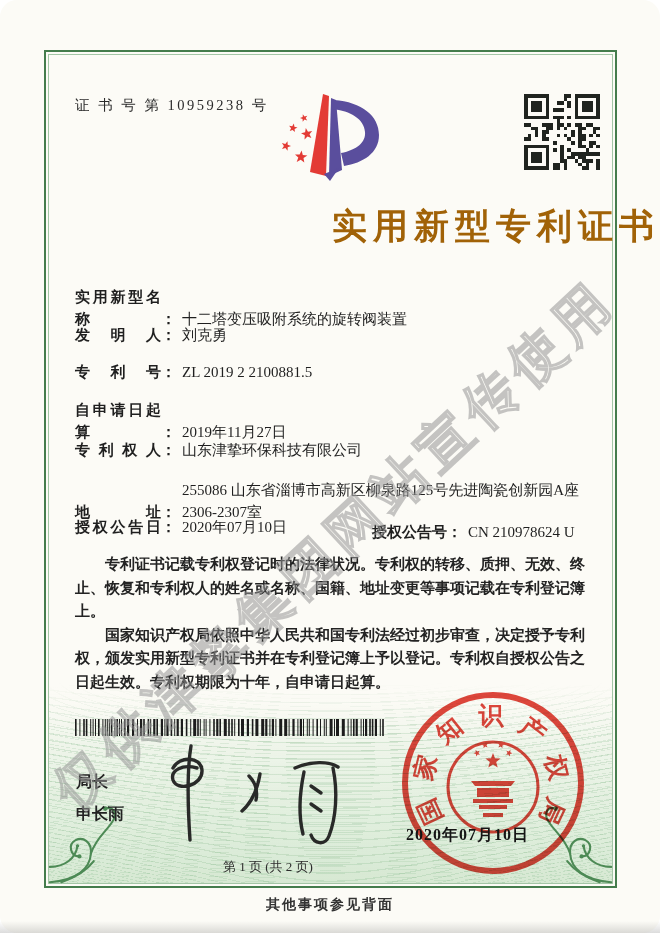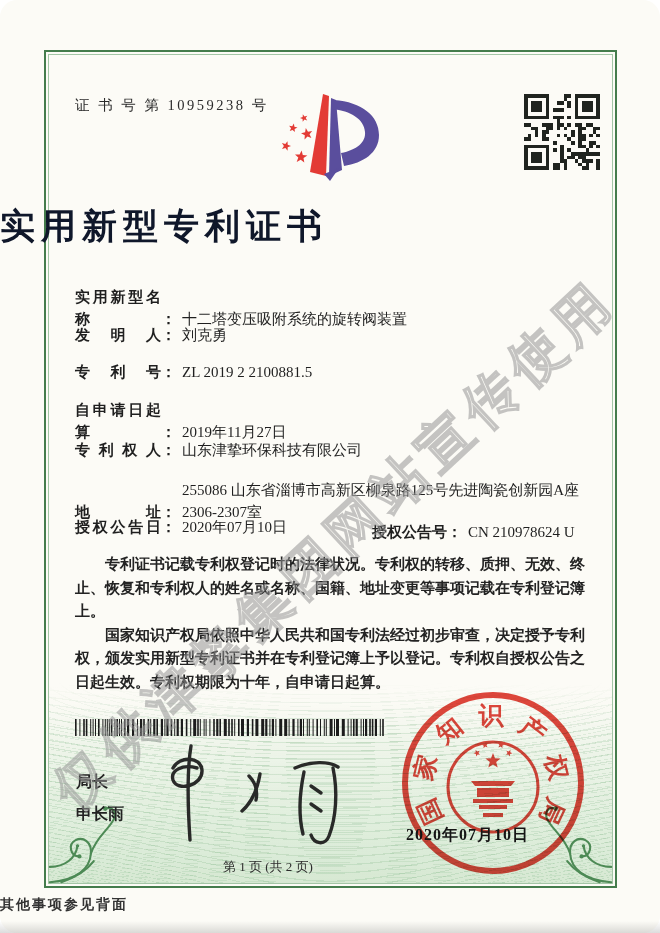--- a/index.html
+++ b/index.html
@@ -22,22 +22,22 @@
             mask-image:linear-gradient(to bottom, transparent 0, #000 26%);
   }
   .ornament { position:absolute; bottom:0px; width:86px; height:86px; z-index:2; }
   .ornament.left { left:0; }
   .ornament.right { right:0; transform:scaleX(-1); }
 
   
   .cert-no { position:absolute; left:75px; top:96px; font-size:14.5px; letter-spacing:2.5px; color:#2b2b2b; z-index:2; }
   .logo { position:absolute; left:266px; top:86px; width:132px; height:108px; z-index:2; }
   .qr { position:absolute; left:524px; top:94px; width:76px; height:76px; z-index:2; }
-  .title { position:absolute; left:0; top:203px; width:660px; text-align:left;
-    font-size:35px; font-weight:700; letter-spacing:6px; color:#0f172a; z-index:2; }
+  .title { position:absolute; left:0; top:203px; width:660px; text-align:right;
+    font-size:35px; font-weight:700; letter-spacing:6px; color:#a16207; z-index:2; }
 
   
   .row { position:absolute; left:75px; display:flex; align-items:flex-end;
     font-size:15px; color:#1f1f1f; z-index:2; line-height:22px; }
   .row .lbl { display:inline-block; width:86px; font-weight:700; text-align:justify; text-align-last:justify; }
   .row .colon { font-weight:700; margin-right:6px; }
   .row .val { max-width:424px; }
   .pair2 { position:absolute; left:372px; display:flex; font-size:15px; color:#1f1f1f; z-index:2; line-height:22px; }
   .pair2 .lbl { font-weight:700; }
   .pair2 .colon { font-weight:700; margin-right:6px; }
@@ -50,21 +50,21 @@
   
   .barcode { position:absolute; left:75px; top:719px; z-index:2; }
   .director { position:absolute; left:76px; top:772px; z-index:2;
     font-family:"Liberation Sans","DejaVu Sans",sans-serif; font-weight:700; font-size:16px; color:#222; }
   .director div + div { margin-top:11px; }
   .signature { position:absolute; left:157px; top:736px; z-index:3; }
   .seal { position:absolute; left:395px; top:685px; width:196px; height:196px; z-index:5; mix-blend-mode:multiply; }
   .seal-date { position:absolute; left:406px; top:825px; z-index:6; font-size:16px; font-weight:700;
     letter-spacing:1px; color:#151515; }
   .page-num { position:absolute; left:0; top:858px; width:536px; text-align:center; font-size:13px; color:#2c2c2c; z-index:2; }
-  .back-note { position:absolute; left:0; top:896px; width:660px; text-align:left;
+  .back-note { position:absolute; left:0; top:896px; width:660px; text-align:center;
     font-size:14px; font-weight:600; letter-spacing:2px; color:#333; z-index:2; }
 
   
   .watermark { position:absolute; left:335px; top:545px; z-index:4; white-space:nowrap;
     transform:translate(-50%,-50%) rotate(-43deg); transform-origin:center;
     font-size:54px; font-weight:700; letter-spacing:8px;
     color:rgba(168,168,168,.45); -webkit-text-fill-color:transparent;
     -webkit-text-stroke:1.4px rgba(150,150,150,.55); pointer-events:none; }
 
   .seal-char { font-size:25px; font-weight:700; fill:#de3429; text-anchor:middle; }

